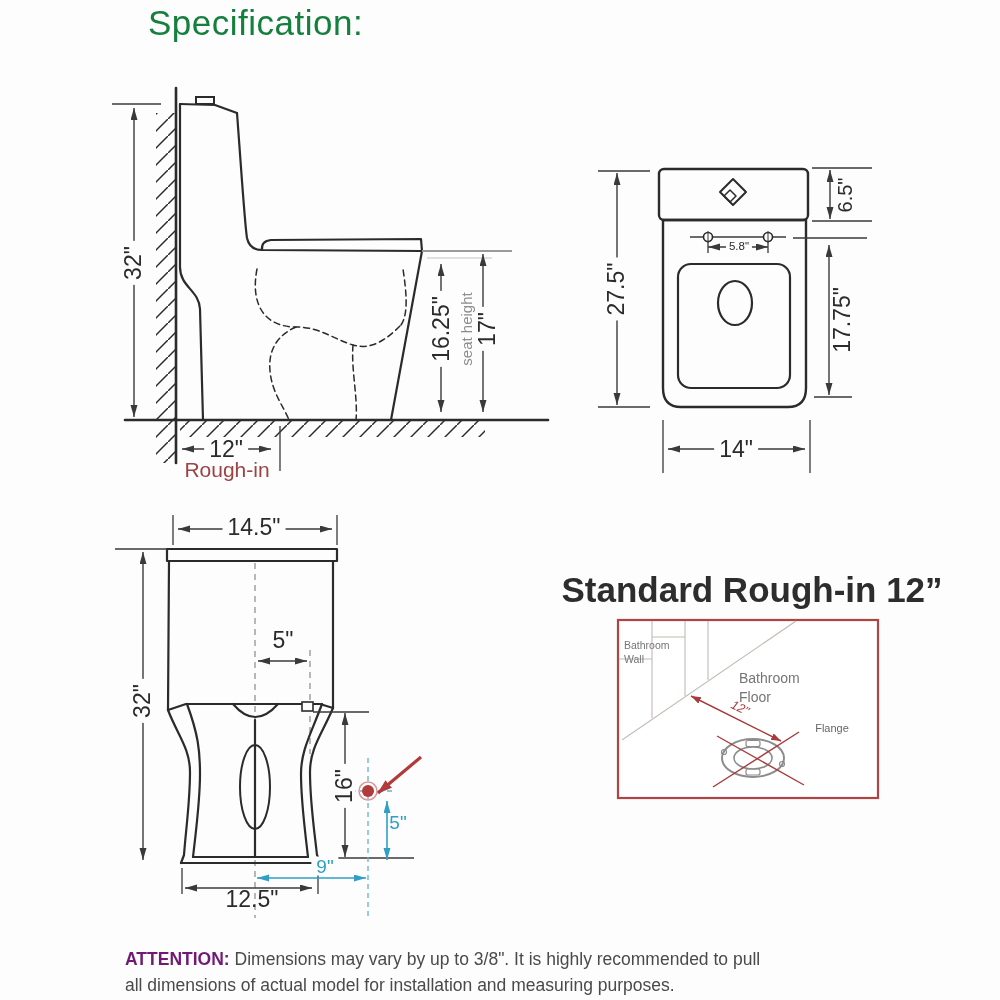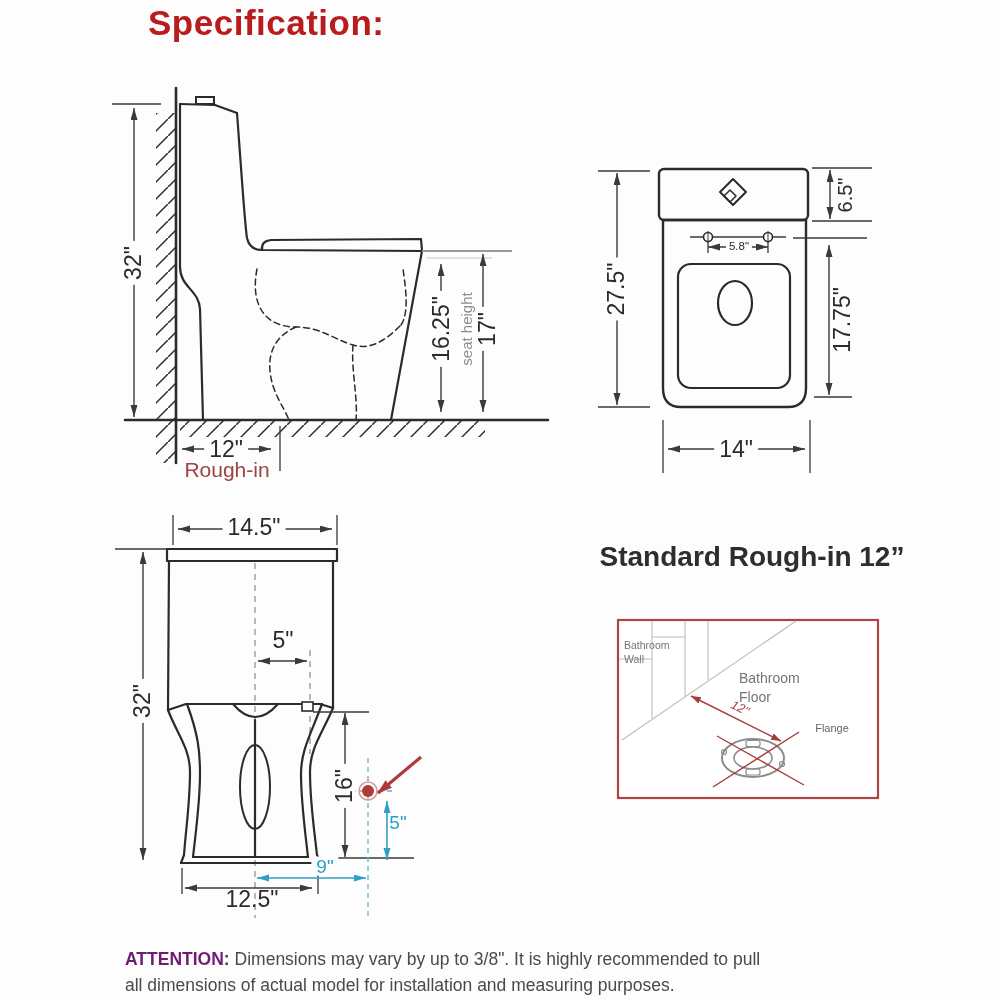--- a/index.html
+++ b/index.html
@@ -22,23 +22,23 @@
   .lbl{position:absolute;color:#2b2b2b;transform:translate(-50%,-50%);white-space:nowrap;line-height:1;}
   .v{transform:translate(-50%,-50%) rotate(-90deg);}
   .bg{background:#fdfdfd;padding:0 5px;}
   .s23{font-size:23px;}
   .s20{font-size:20px;}
   .s19{font-size:19px;}
   .s11{font-size:11.5px;}
   .tealtxt{color:#2f9fc4;}
   .redtxt{color:#9c4343;}
   .graytxt{color:#8e8e8e;}
-  .title{position:absolute;left:148px;top:3px;font-size:35px;font-weight:700;color:#b91c1c;letter-spacing:.5px;}
-  .panel-title{position:absolute;left:752px;top:557px;transform:translate(-50%,-50%);
-               font-size:28px;font-weight:600;color:#2d2d2d;white-space:nowrap;}
+  .title{position:absolute;left:148px;top:3px;font-size:35px;font-weight:400;color:#15803d;letter-spacing:.5px;}
+  .panel-title{position:absolute;left:752px;top:590px;transform:translate(-50%,-50%);
+               font-size:35px;font-weight:600;color:#2d2d2d;white-space:nowrap;}
   .note{position:absolute;left:390px;top:706px;font-size:18.5px;font-weight:600;color:#9c4343;line-height:22px;}
   .wall-lbl{position:absolute;left:657px;top:652px;width:66px;transform:translate(-50%,-50%);
             font-size:10.5px;color:#757575;line-height:1.35;}
   .floor-lbl{position:absolute;left:776px;top:688px;width:74px;transform:translate(-50%,-50%);
              text-align:left;font-size:14px;color:#757575;line-height:1.35;}
   .flange-lbl{position:absolute;left:800px;top:728px;transform:translate(-50%,-50%);
               font-size:11px;color:#666;margin-left:32px;}
   .ri-dim{position:absolute;left:740px;top:708px;transform:translate(-50%,-50%) rotate(26deg);
           font-size:12.5px;font-style:italic;color:#a83b3b;}
   .attention{position:absolute;left:125px;top:946px;width:810px;font-size:17.5px;

